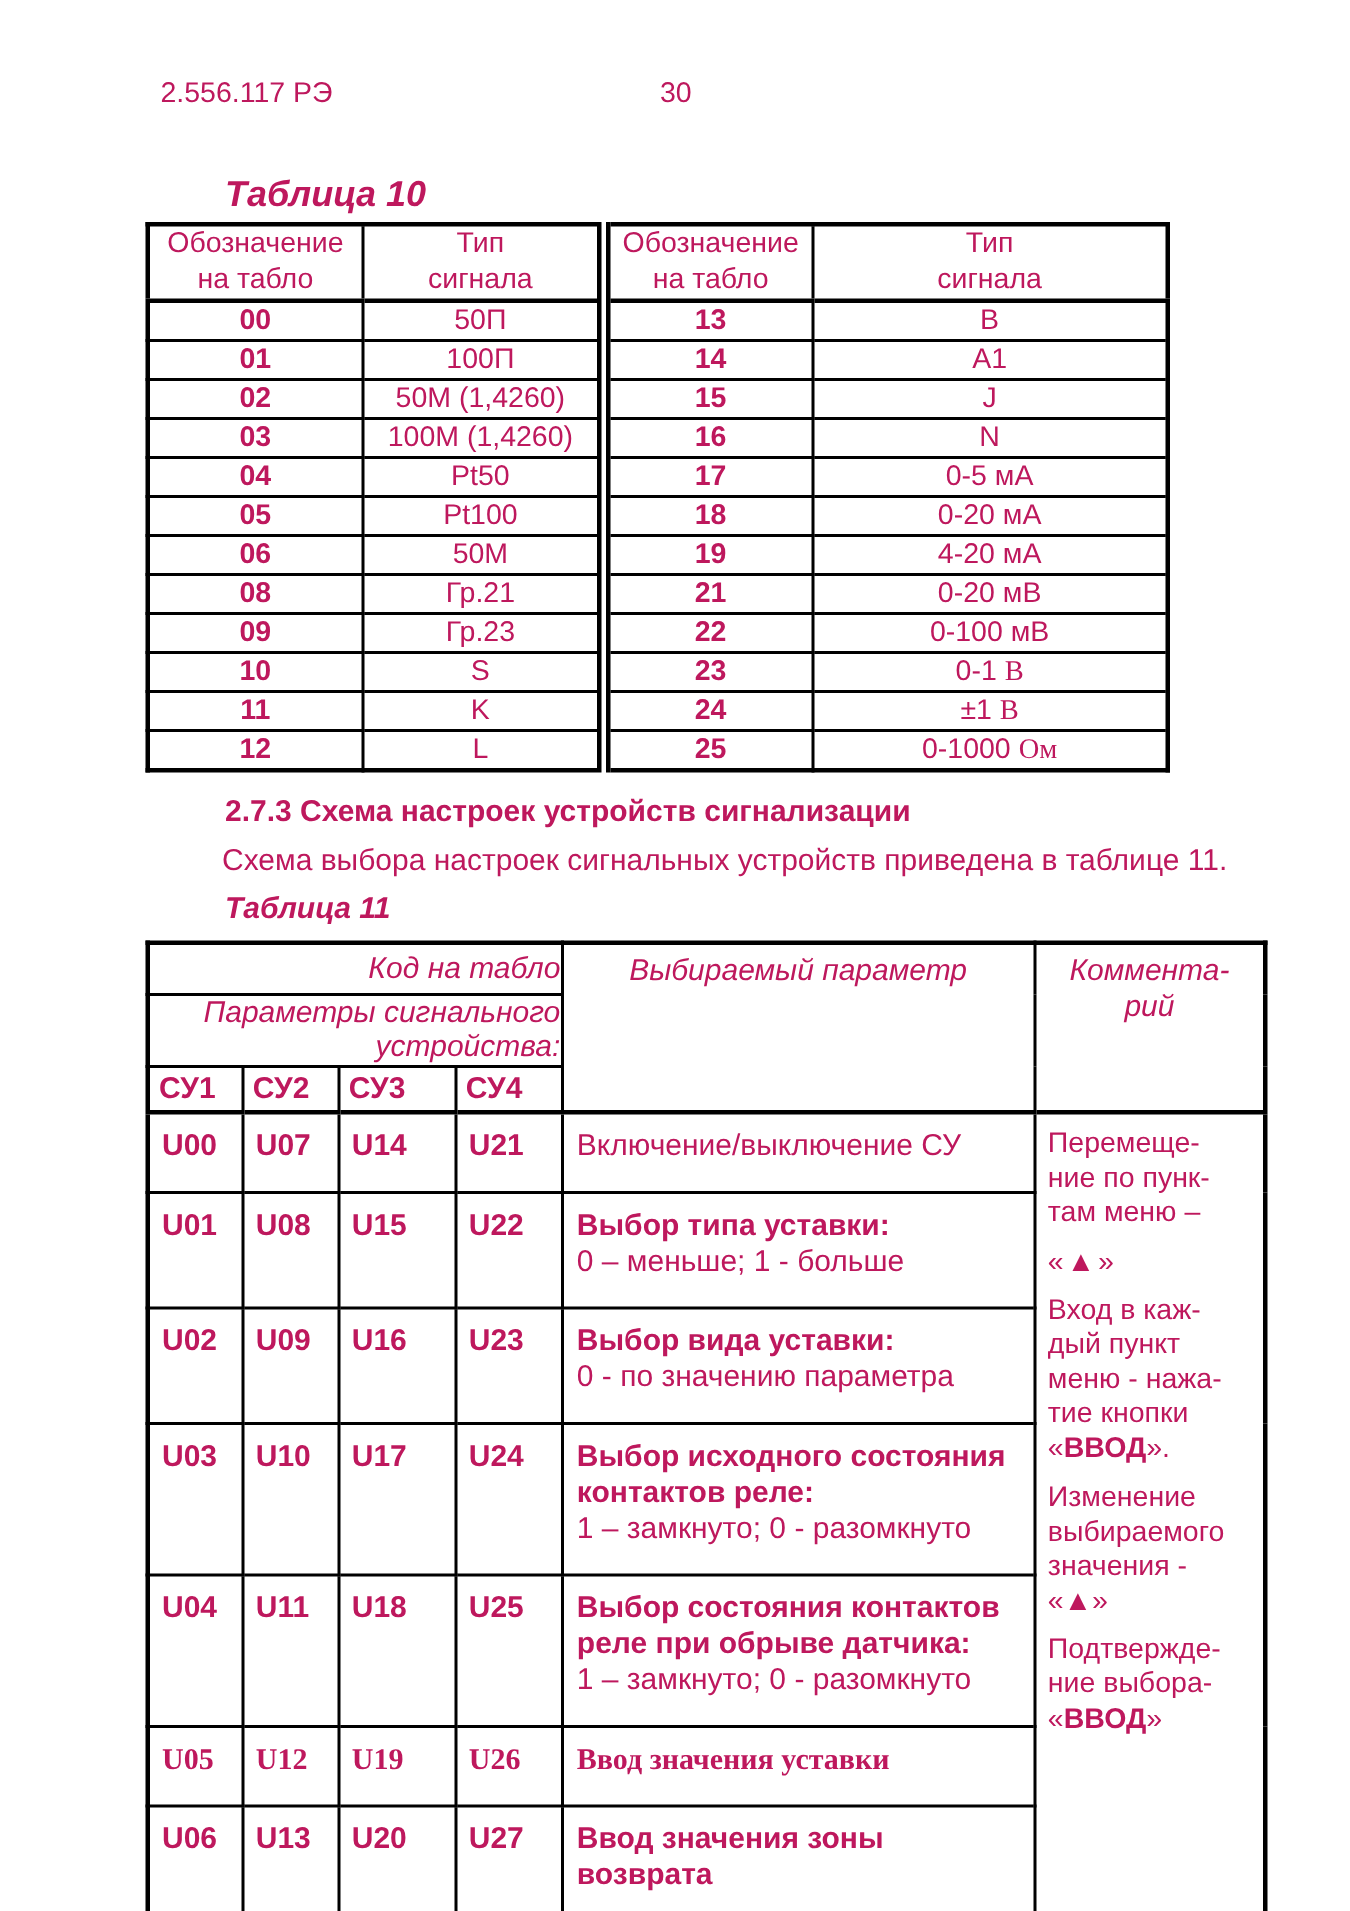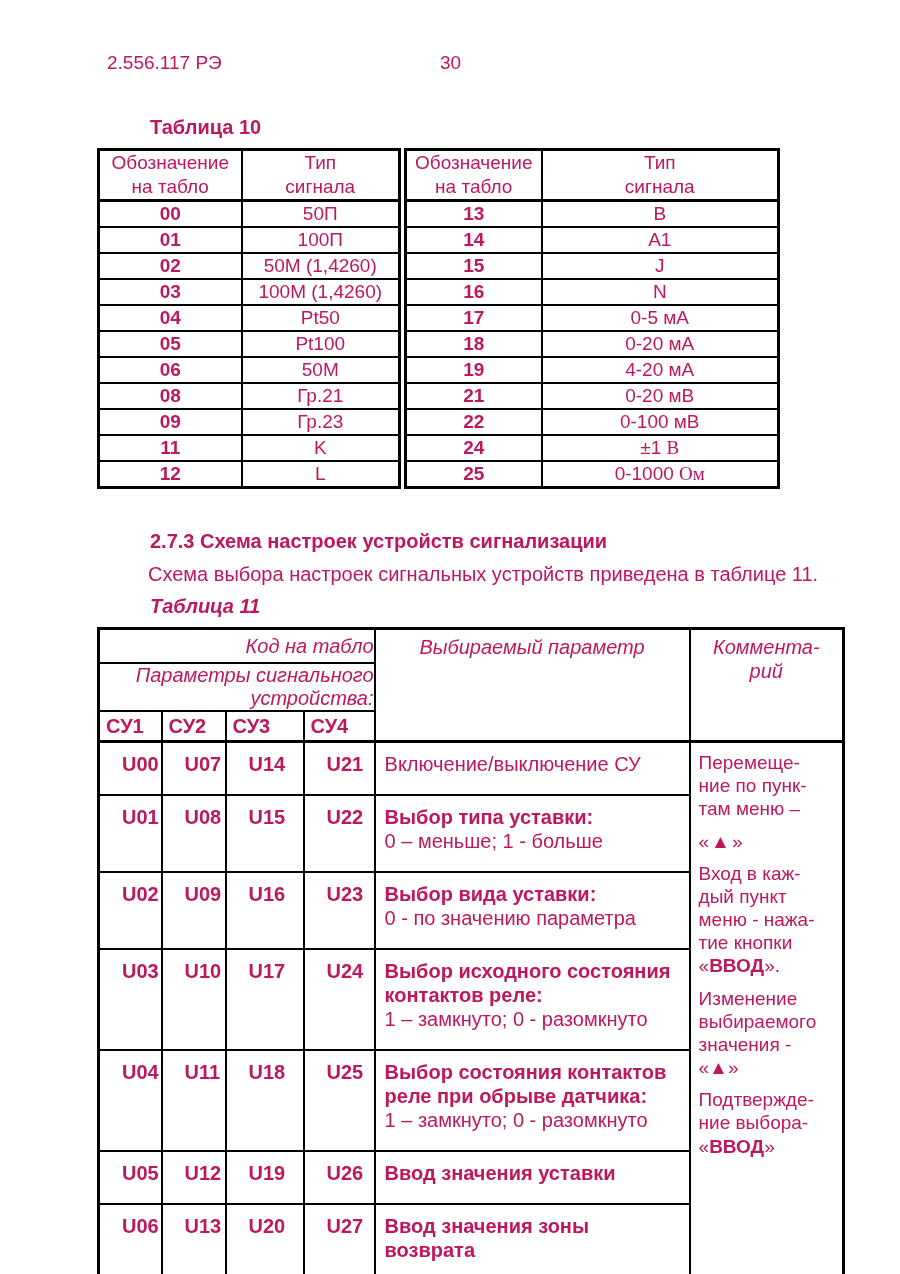--- a/index.html
+++ b/index.html
@@ -11,21 +11,21 @@
     color:#be185d;
     overflow:hidden;
   }
   .prelined{white-space:pre-line;}
 
   
   .doc-number{position:absolute;left:107px;top:52px;font-size:19px;}
   .page-number{position:absolute;left:440px;top:52px;font-size:19px;}
 
   
-  .t10-caption{position:absolute;left:150px;top:116px;font-size:20px;font-weight:bold;}
+  .t10-caption{position:absolute;left:150px;top:116px;font-size:24px;font-weight:bold;font-style:italic;}
   .t11-caption{position:absolute;left:150px;top:595px;font-size:20px;font-weight:bold;font-style:italic;}
   .section-heading{position:absolute;left:150px;top:530px;font-size:20px;font-weight:bold;}
   .section-paragraph{position:absolute;left:148px;top:563px;font-size:20px;}
 
   
   .t10{
     position:absolute;left:97px;top:148px;
     width:680px;
     border-collapse:collapse;
     table-layout:fixed;
@@ -66,31 +66,31 @@
     font-style:italic;font-weight:normal;font-size:20px;line-height:1.2;
     vertical-align:top;text-align:center;padding-top:5px;
     border-bottom:3px solid #000;
   }
   .t11 .su{
     font-weight:bold;font-size:20px;text-align:left;padding-left:6px;
     vertical-align:middle;border-bottom:3px solid #000;
   }
   .t11 td.ucode{
     font-weight:bold;font-size:20px;text-align:left;
-    vertical-align:top;padding:10px 0 0 22px;
+    vertical-align:top;padding:10px 0 0 8px;
   }
   .t11 td.param{
     font-size:20px;vertical-align:top;padding:9px 6px 18px 9px;line-height:1.2;
   }
   .t11 .pbold{display:block;font-weight:bold;}
   .t11 .pbold:empty{display:none;}
   .t11 .ptext{display:block;}
   .t11 .ptext:empty{display:none;}
   .t11 .r0{height:46px;} .t11 .r1{height:68px;} .t11 .r2{height:68px;}
-  .t11 .r3{height:84px;} .t11 .r4{height:84px;} .t11 .r5{height:52px;}
+  .t11 .r3{height:84px;} .t11 .r4{height:84px;} .t11 .r5{height:52px;font-family:Liberation Serif, serif;}
   .t11 .r6{height:46px;}
   .t11 td.comment{
     font-size:19px;vertical-align:top;padding:8px 4px 0 8px;line-height:1.22;
   }
   .cpar{margin:0 0 9px 0;}
   .cpar b{font-weight:bold;}
   .tri{letter-spacing:2px;}
 </style>
 </head>
 <body>
@@ -168,20 +168,26 @@
       <td class="code dbl">21</td>
       <td>0-20 мВ</td>
     </tr>
     <tr>
       <td class="code">09</td>
       <td>Гр.23</td>
       <td class="code dbl">22</td>
       <td>0-100 мВ</td>
     </tr>
     <tr>
+      <td class="code">10</td>
+      <td>S</td>
+      <td class="code dbl">23</td>
+      <td><span>0-1</span> <span class="serif-unit">В</span></td>
+    </tr>
+    <tr>
       <td class="code">11</td>
       <td>K</td>
       <td class="code dbl">24</td>
       <td><span>±1</span> <span class="serif-unit">В</span></td>
     </tr>
     <tr>
       <td class="code">12</td>
       <td>L</td>
       <td class="code dbl">25</td>
       <td><span>0-1000</span> <span class="serif-unit">Ом</span></td>

